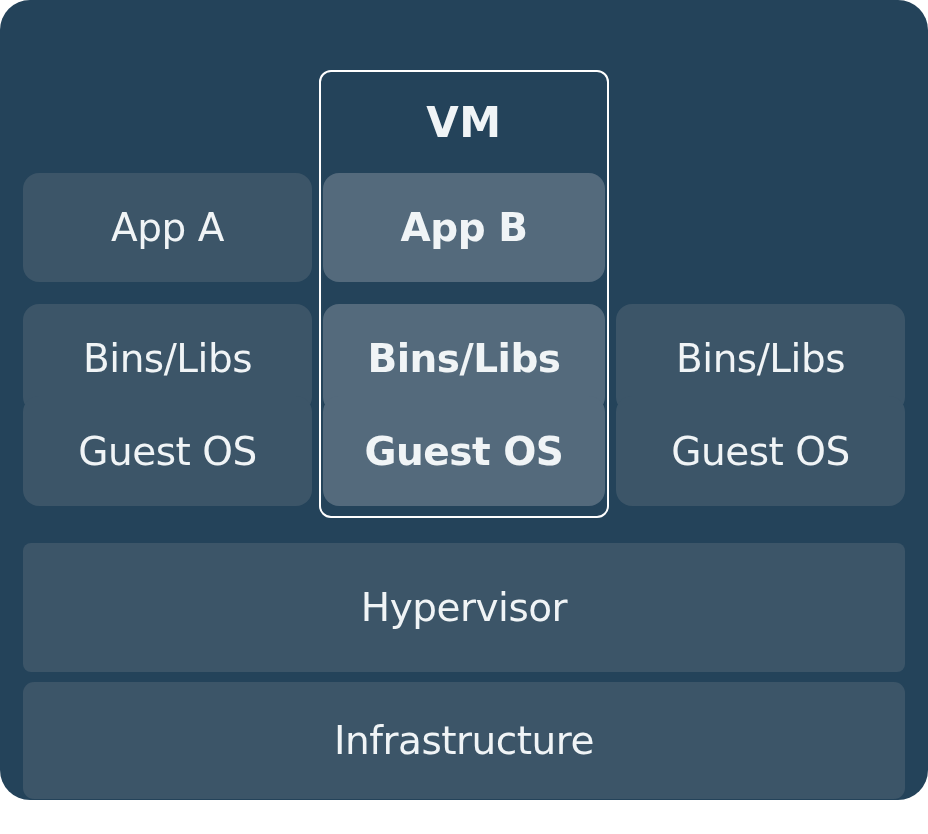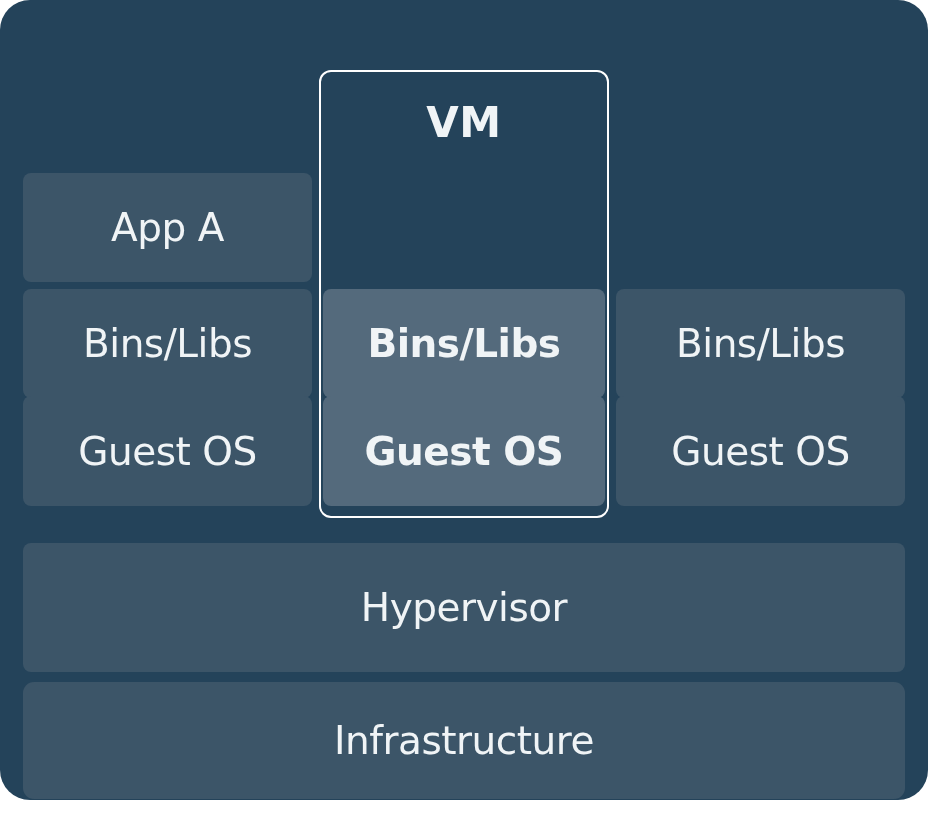--- a/index.html
+++ b/index.html
@@ -18,39 +18,39 @@
     position: relative;
     width: 928px;
     height: 800px;
     background: var(--bg);
     border-radius: 30px;
     overflow: hidden;
   }
   .cell {
     position: absolute;
     background: var(--cell);
-    border-radius: 8px;
+    border-radius: 16px;
     display: flex;
     align-items: center;
     justify-content: center;
     color: var(--text);
     font-size: 39px;
     font-weight: 400;
     letter-spacing: -0.5px;
     z-index: 2;
   }
   .cell.hl {
     background: var(--cell-hl);
     font-weight: 700;
   }
   .col-a { left: 23px;  width: 289px; }
   .col-b { left: 323px; width: 282px; }
   .col-c { left: 616px; width: 289px; }
   .row-0 { top: 173px; height: 109px; }
-  .row-1 { top: 289px; height: 109px; }
+  .row-1 { top: 304px; height: 109px; }
   .row-2 { top: 396px; height: 110px; }
   .vm-box {
     position: absolute;
     left: 319px;
     top: 70px;
     width: 290px;
     height: 448px;
     border: 2px solid var(--vm-border);
     border-radius: 12px;
     z-index: 1;
@@ -92,20 +92,21 @@
 <div class="canvas">
 
   <div class="vm-box">
     <div class="vm-label">VM</div>
   </div>
 
   <div class="cell col-a row-0">App A</div>
   <div class="cell col-a row-1">Bins/Libs</div>
   <div class="cell col-a row-2">Guest OS</div>
 
+  <div class="cell hl col-b row-0">App B</div>
   <div class="cell hl col-b row-1">Bins/Libs</div>
   <div class="cell hl col-b row-2">Guest OS</div>
 
   <div class="cell col-c row-1">Bins/Libs</div>
   <div class="cell col-c row-2">Guest OS</div>
 
   <div class="layer layer-0">Hypervisor</div>
   <div class="layer layer-1">Infrastructure</div>
 
 </div>

